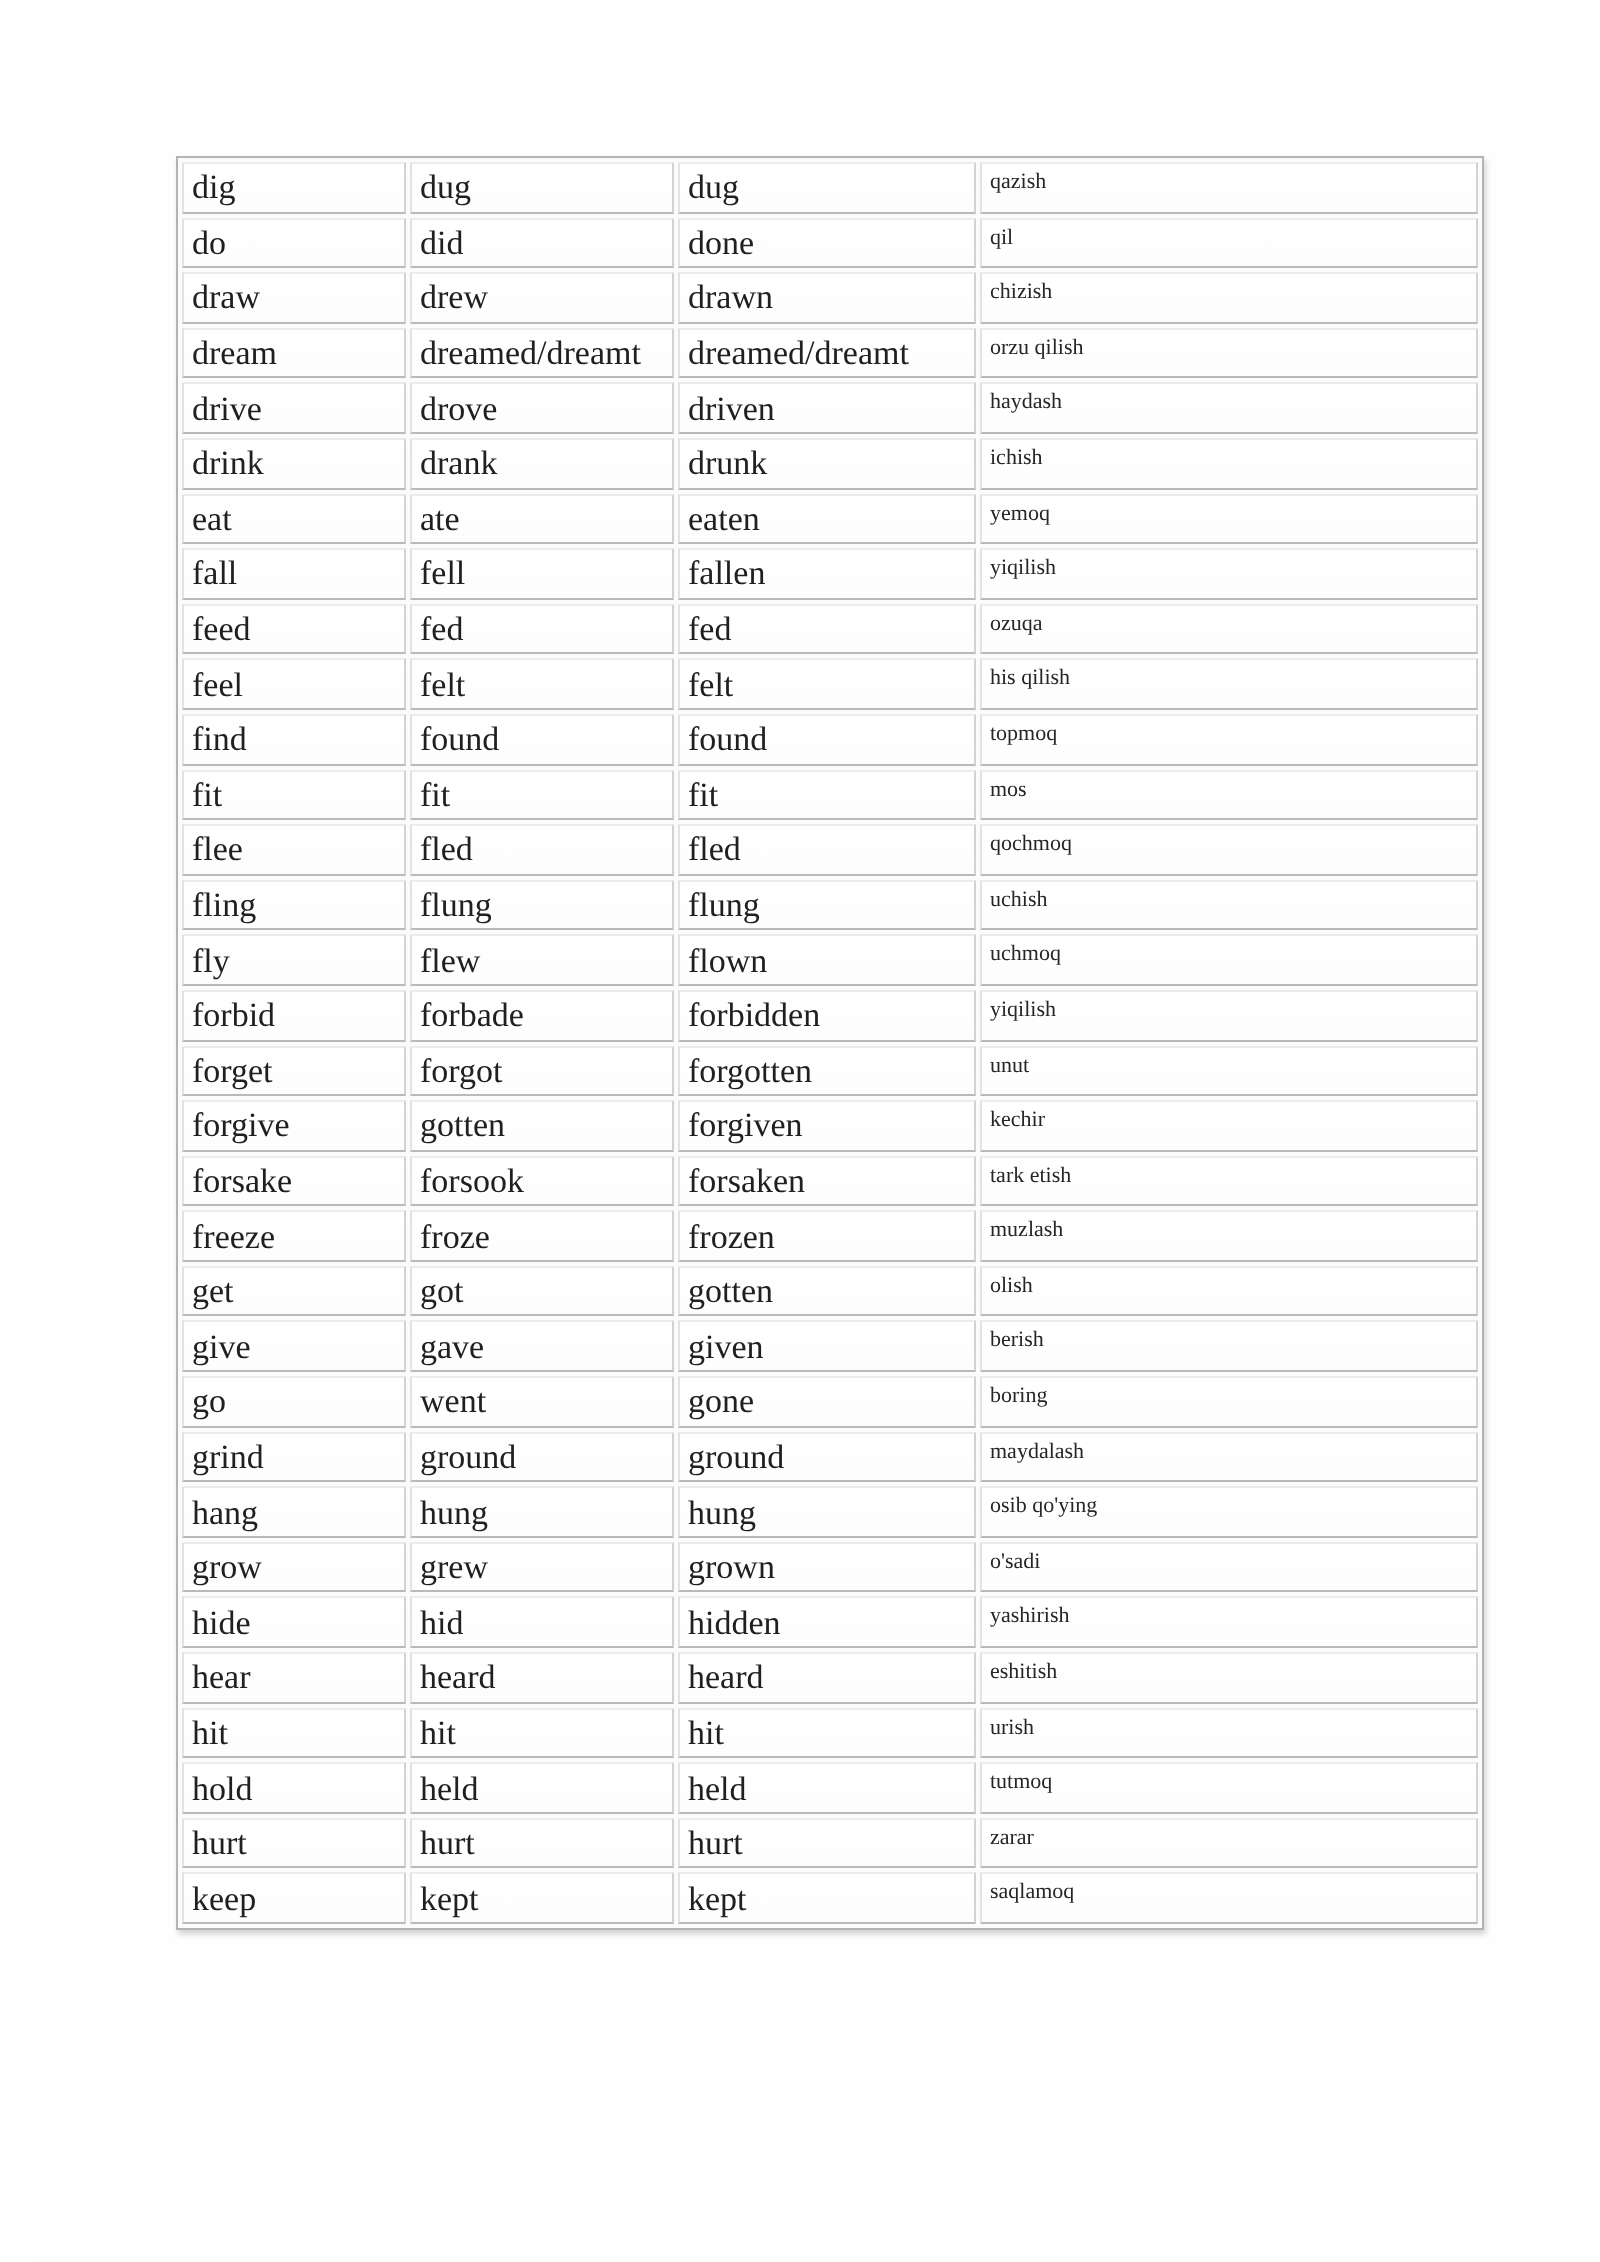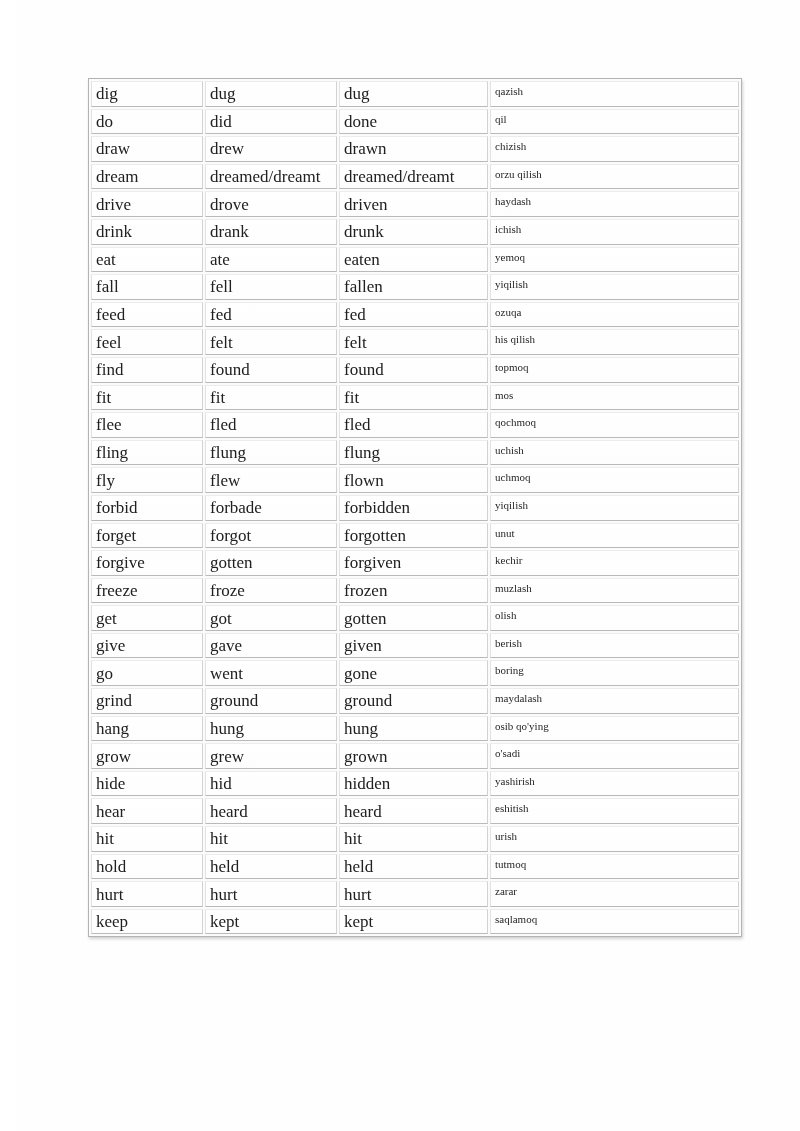--- a/index.html
+++ b/index.html
@@ -168,20 +168,26 @@
           <td class="cell">forgotten</td>
           <td class="cell translation">unut</td>
         </tr>
         <tr>
           <td class="cell">forgive</td>
           <td class="cell">gotten</td>
           <td class="cell">forgiven</td>
           <td class="cell translation">kechir</td>
         </tr>
         <tr>
+          <td class="cell">forsake</td>
+          <td class="cell">forsook</td>
+          <td class="cell">forsaken</td>
+          <td class="cell translation">tark etish</td>
+        </tr>
+        <tr>
           <td class="cell">freeze</td>
           <td class="cell">froze</td>
           <td class="cell">frozen</td>
           <td class="cell translation">muzlash</td>
         </tr>
         <tr>
           <td class="cell">get</td>
           <td class="cell">got</td>
           <td class="cell">gotten</td>
           <td class="cell translation">olish</td>

